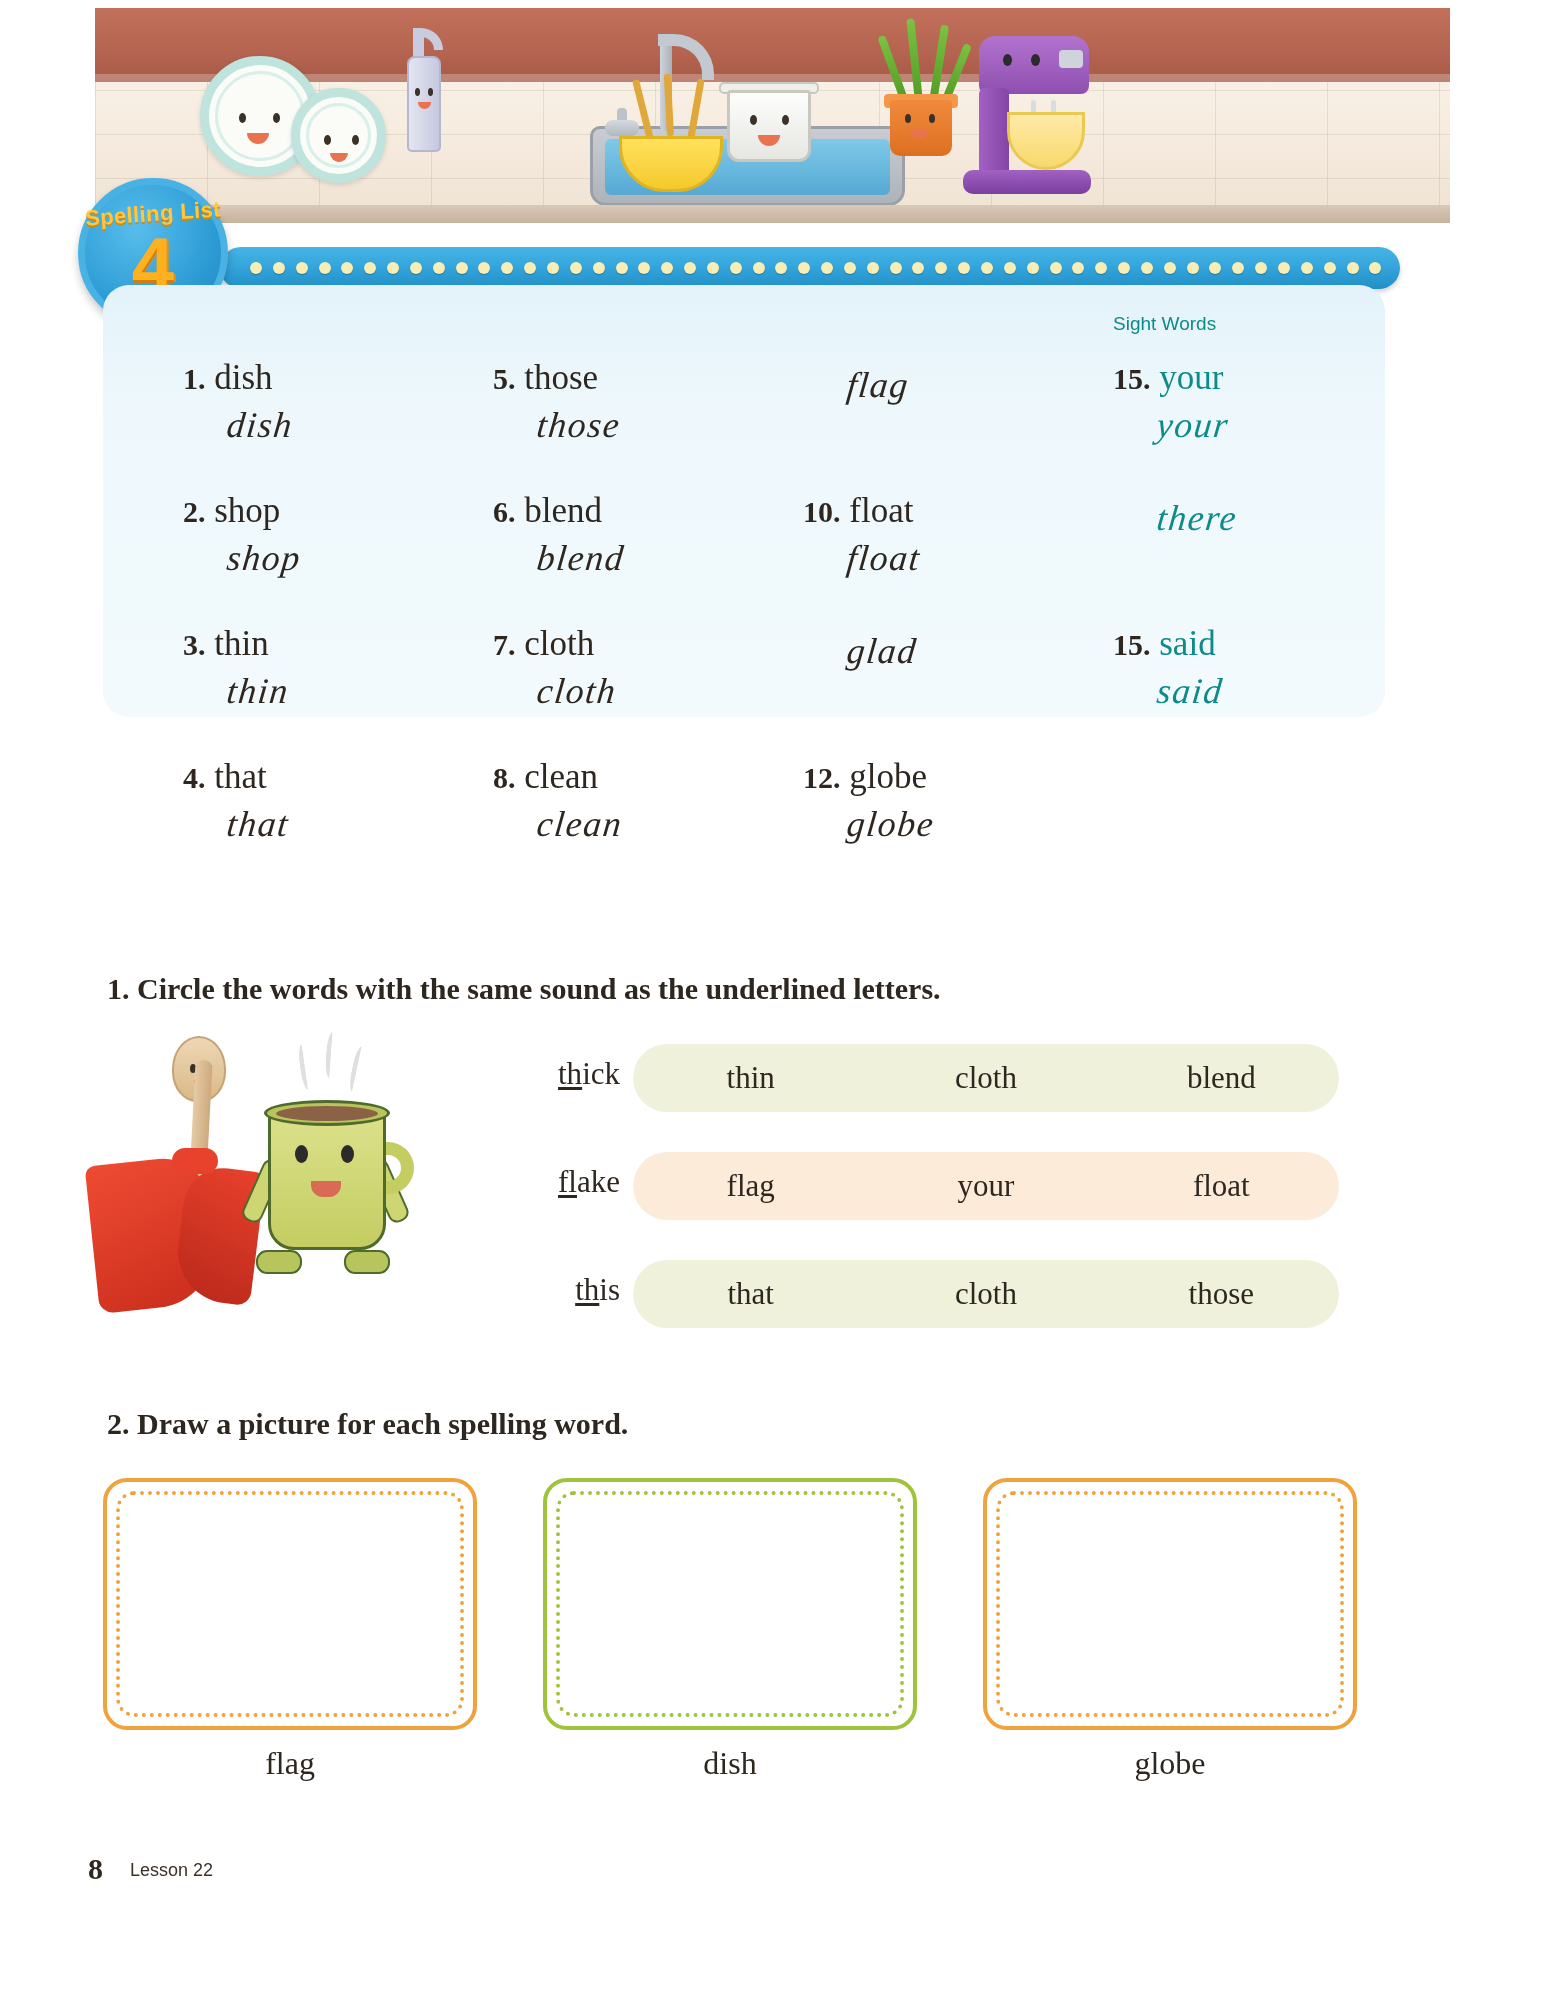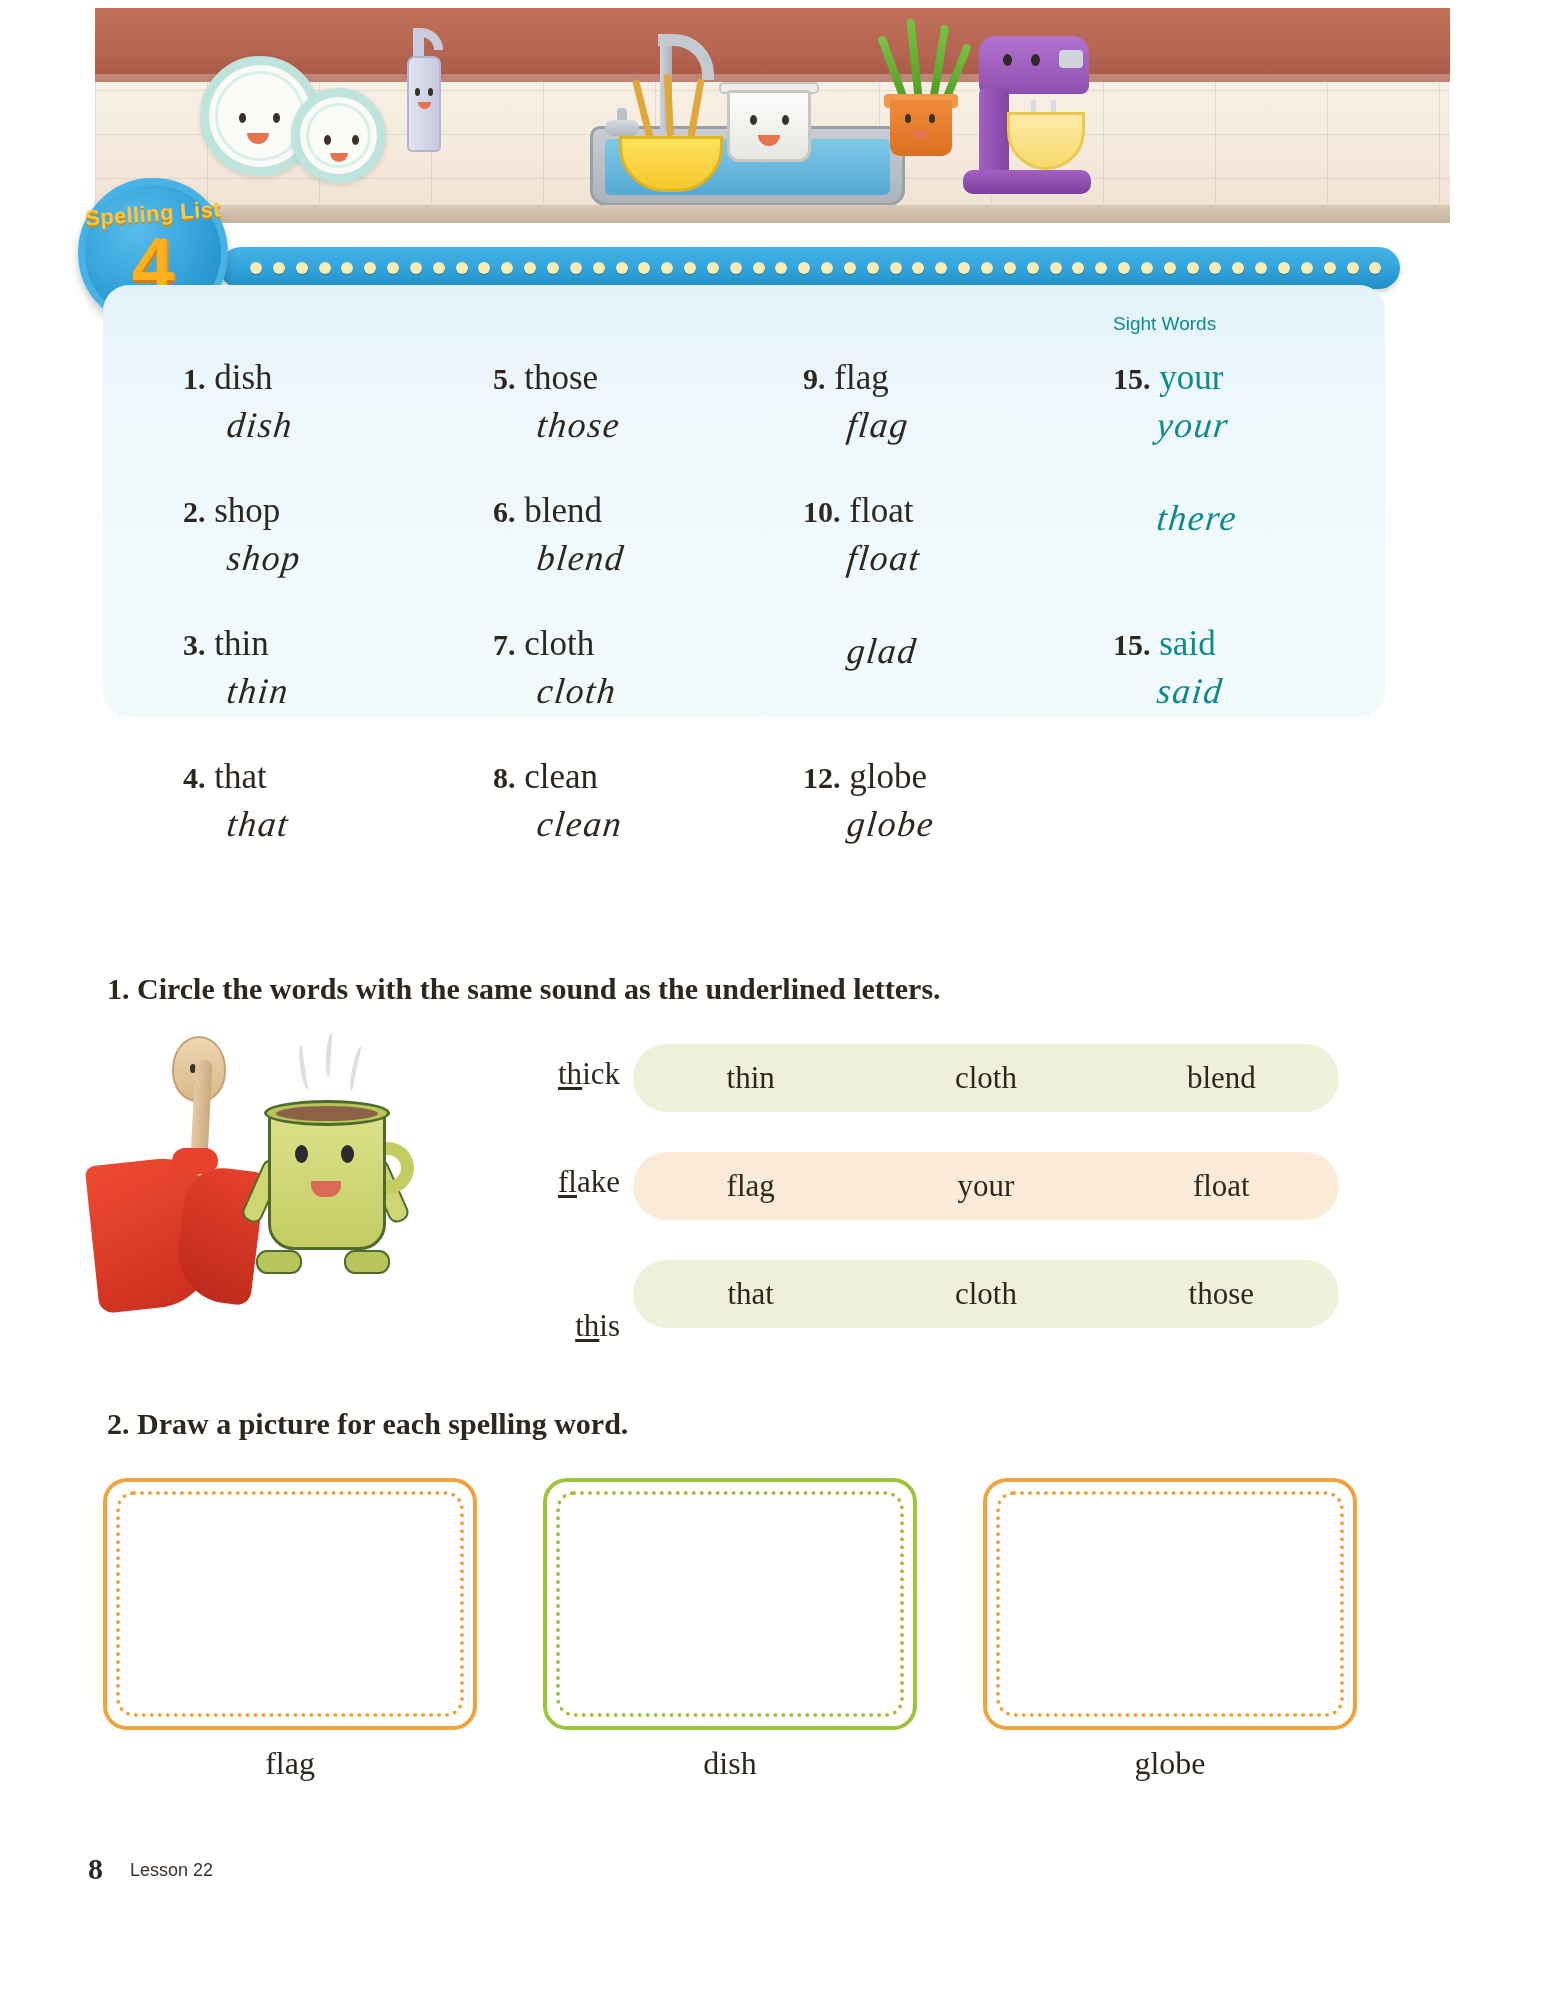--- a/index.html
+++ b/index.html
@@ -605,21 +605,20 @@
       <div class="wcursive">cloth</div>
     </div>
     <div class="witem">
       <div class="wprint"><span class="wnum">8.</span> <span>clean</span></div>
       <div class="wcursive">clean</div>
     </div>
   </div>
 
   <div class="wcol c3">
     <div class="witem">
-      <div class="wprint"><span class="wnum">9.</span> <span>flag</span></div>
       <div class="wcursive">flag</div>
     </div>
     <div class="witem">
       <div class="wprint"><span class="wnum">10.</span> <span>float</span></div>
       <div class="wcursive">float</div>
     </div>
     <div class="witem">
       <div class="wcursive">glad</div>
     </div>
     <div class="witem">
@@ -684,21 +683,21 @@
   <span>your</span>
   <span>float</span>
 </div>
 <div class="cue" id="cue2" style="top: 1164px; left: 490px;"><u>fl</u><span>ake</span></div>
 
 <div class="optrow" id="opt3" style="background: rgb(239, 241, 218); top: 1260px;">
   <span>that</span>
   <span>cloth</span>
   <span>those</span>
 </div>
-<div class="cue" id="cue3" style="top: 1272px; left: 490px; margin-top: 36px;"><u>th</u><span>is</span></div>
+<div class="cue" id="cue3" style="top: 1272px; left: 490px;"><u>th</u><span>is</span></div>
 
 <div class="ex-head" id="ex2-head">2. Draw a picture for each spelling word.</div>
 
 <div class="drawbox" id="box1" style="border-color: rgb(240, 163, 60);">
     <div class="inner" style="border-color: rgb(240, 163, 60);"></div>
   </div>
 <div class="drawbox green" id="box2" style="border-color: rgb(160, 195, 60);">
     <div class="inner" style="border-color: rgb(160, 195, 60);"></div>
   </div>
 <div class="drawbox" id="box3" style="border-color: rgb(240, 163, 60);">

